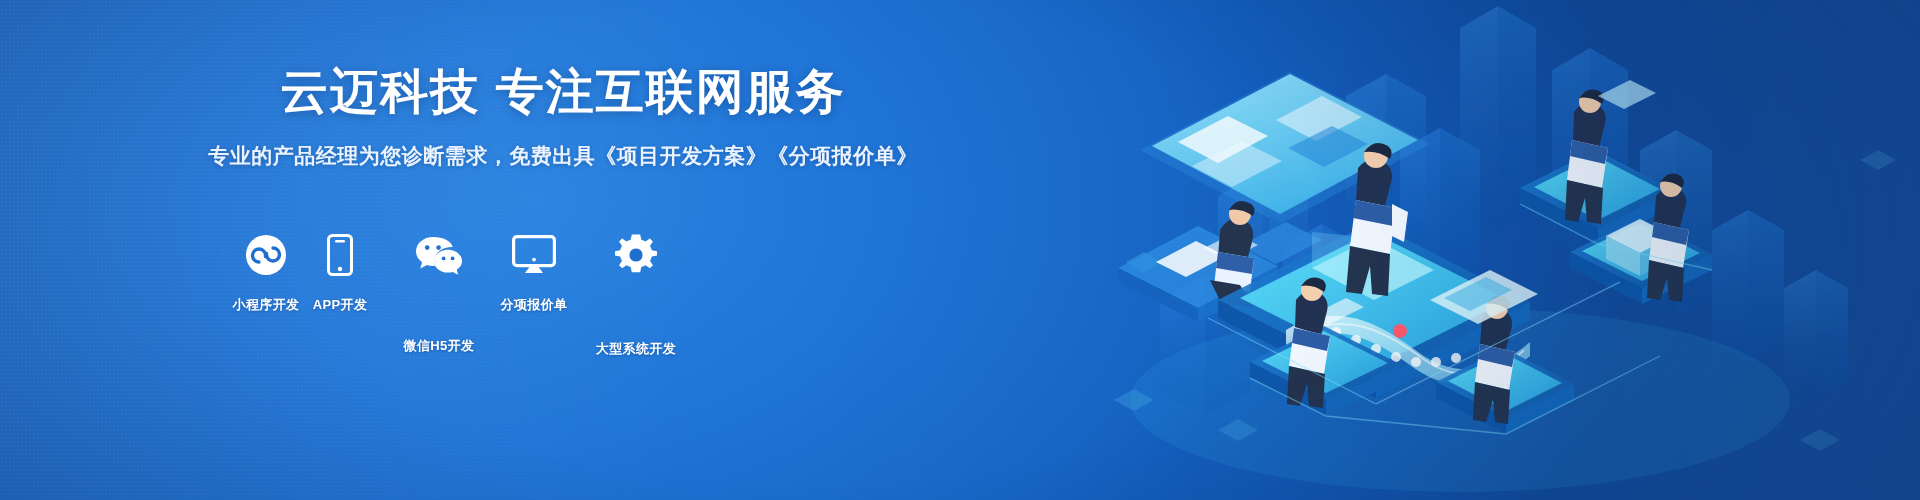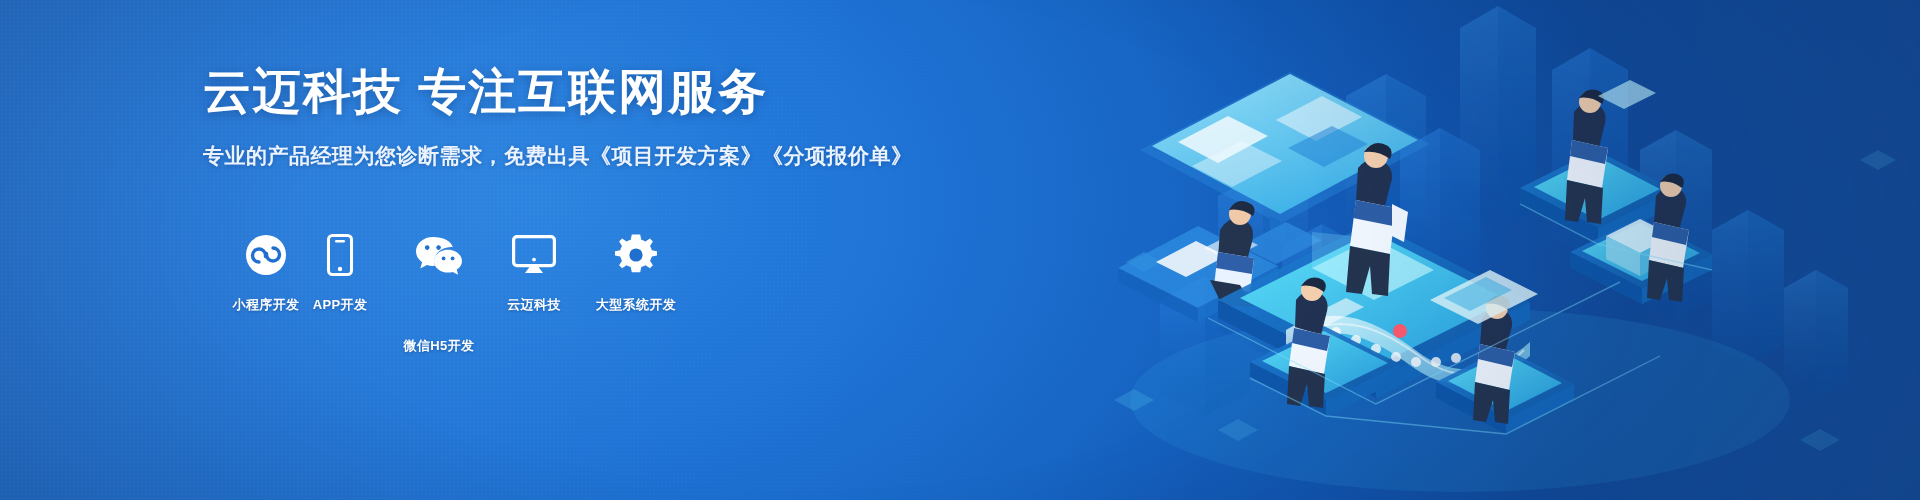--- a/index.html
+++ b/index.html
@@ -7,20 +7,21 @@
   body{
     width:1920px;height:500px;overflow:hidden;
     font-family:"Liberation Sans","DejaVu Sans",sans-serif;
     background:#1668c8;
   }
   .banner{
     position:relative;width:1920px;height:500px;overflow:hidden;
     background:
       radial-gradient(ellipse 1100px 760px at 28% 40%, #2a83e0 0%, #1f74d6 32%, #1765c4 58%, #0f52ad 82%, #0b4699 100%),
       linear-gradient(115deg,#2079da 0%,#1466c6 45%,#0c4da6 100%);
+    text-align: center;
   }
   
   .sheen{
     position:absolute;inset:0;
     background:linear-gradient(100deg, rgba(255,255,255,.07) 0%, rgba(255,255,255,0) 38%, rgba(255,255,255,0) 62%, rgba(255,255,255,.05) 100%);
     pointer-events:none;
   }
   .vignette{
     position:absolute;inset:0;
     background:radial-gradient(ellipse 1300px 620px at 42% 48%, rgba(255,255,255,0) 40%, rgba(3,40,90,.30) 100%);
@@ -345,24 +346,24 @@
     </div>
 
     <div class="icon-item" style="width:74px;margin-left:18px;">
       <div class="icon-box">
         <svg width="44" height="40" viewBox="0 0 44 40" aria-hidden="true">
           <rect x="1.6" y="1.6" width="40.8" height="29" rx="3.4" ry="3.4" fill="none" stroke="#ffffff" stroke-width="3.2"></rect>
           <circle cx="22" cy="24.6" r="1.9" fill="#ffffff"></circle>
           <path d="M13 38 L31 38 L26.5 32 L17.5 32 Z" fill="#ffffff"></path>
         </svg>
       </div>
-      <div class="icon-label">云迈科技</div>
-    </div>
-
-    <div class="icon-item" style="width:90px;margin-left:20px;">
+      <div class="icon-label">分项报价单</div>
+    </div>
+
+    <div class="icon-item" style="width:90px;margin-left:20px;gap:44px;">
       <div class="icon-box">
         <svg width="42" height="42" viewBox="0 0 42 42" aria-hidden="true">
           <path d="M21 0.5 l4.2 0 l1.1 5.2 a15.8 15.8 0 0 1 4.2 1.8 l4.4 -2.9 l3 3 l-2.9 4.4
                    a15.8 15.8 0 0 1 1.8 4.2 l5.2 1.1 l0 4.2 l-5.2 1.1 a15.8 15.8 0 0 1 -1.8 4.2
                    l2.9 4.4 l-3 3 l-4.4 -2.9 a15.8 15.8 0 0 1 -4.2 1.8 l-1.1 5.2 l-4.2 0 l-4.2 0
                    l-1.1 -5.2 a15.8 15.8 0 0 1 -4.2 -1.8 l-4.4 2.9 l-3 -3 l2.9 -4.4
                    a15.8 15.8 0 0 1 -1.8 -4.2 l-5.2 -1.1 l0 -4.2 l5.2 -1.1 a15.8 15.8 0 0 1 1.8 -4.2
                    l-2.9 -4.4 l3 -3 l4.4 2.9 a15.8 15.8 0 0 1 4.2 -1.8 l1.1 -5.2 Z" fill="#ffffff"></path>
           <circle cx="21" cy="21" r="6.6" fill="#1f6fcf"></circle>
         </svg>

